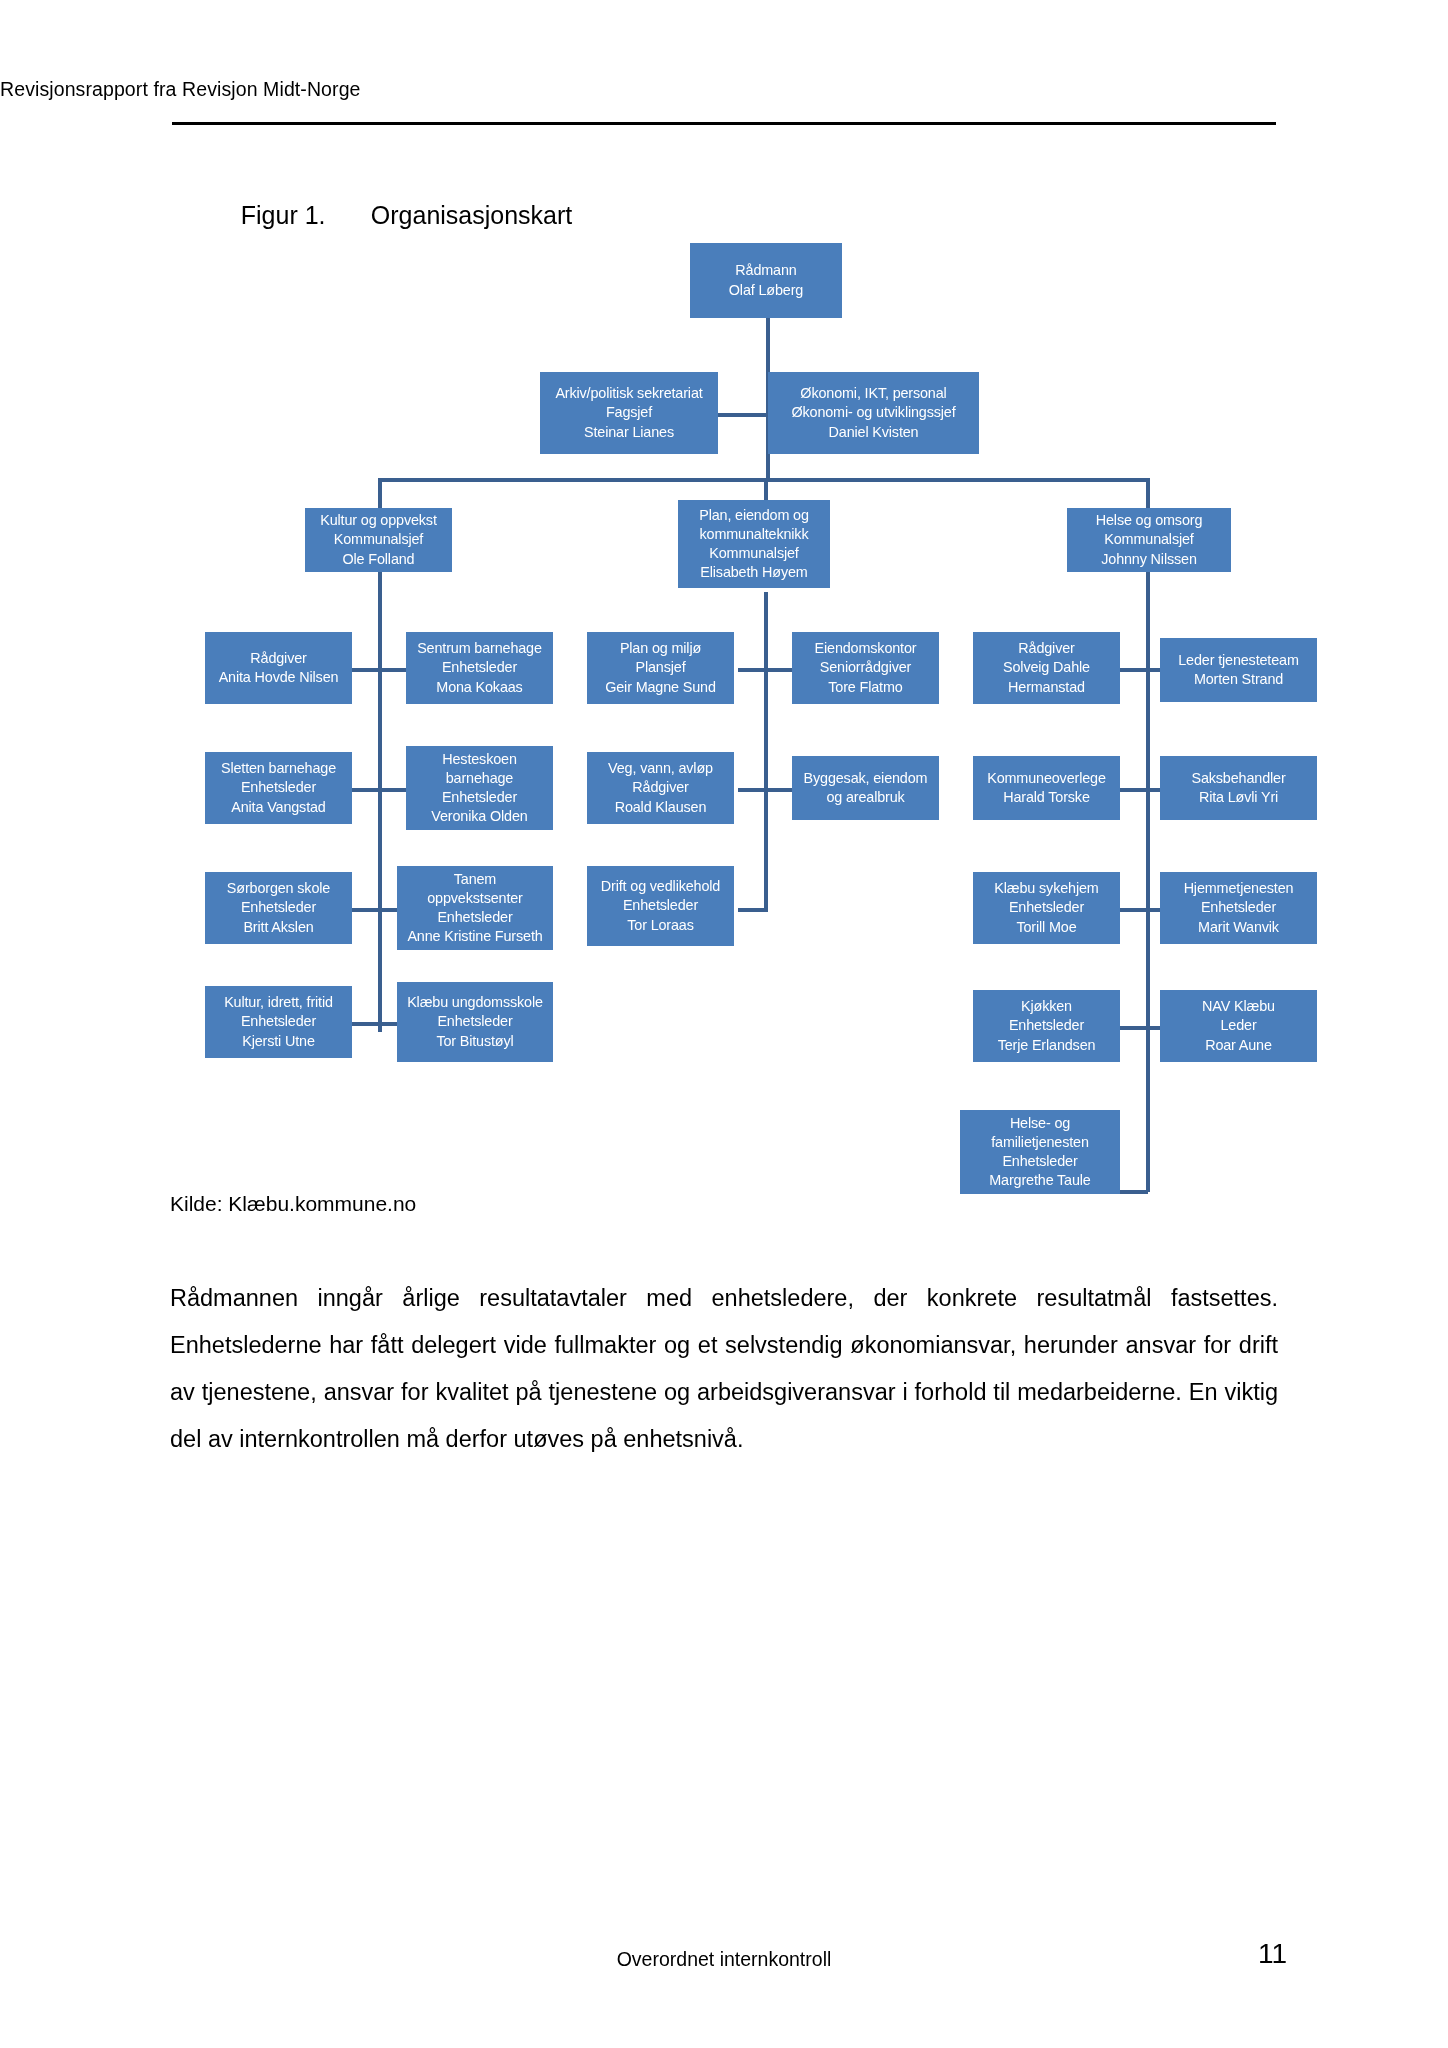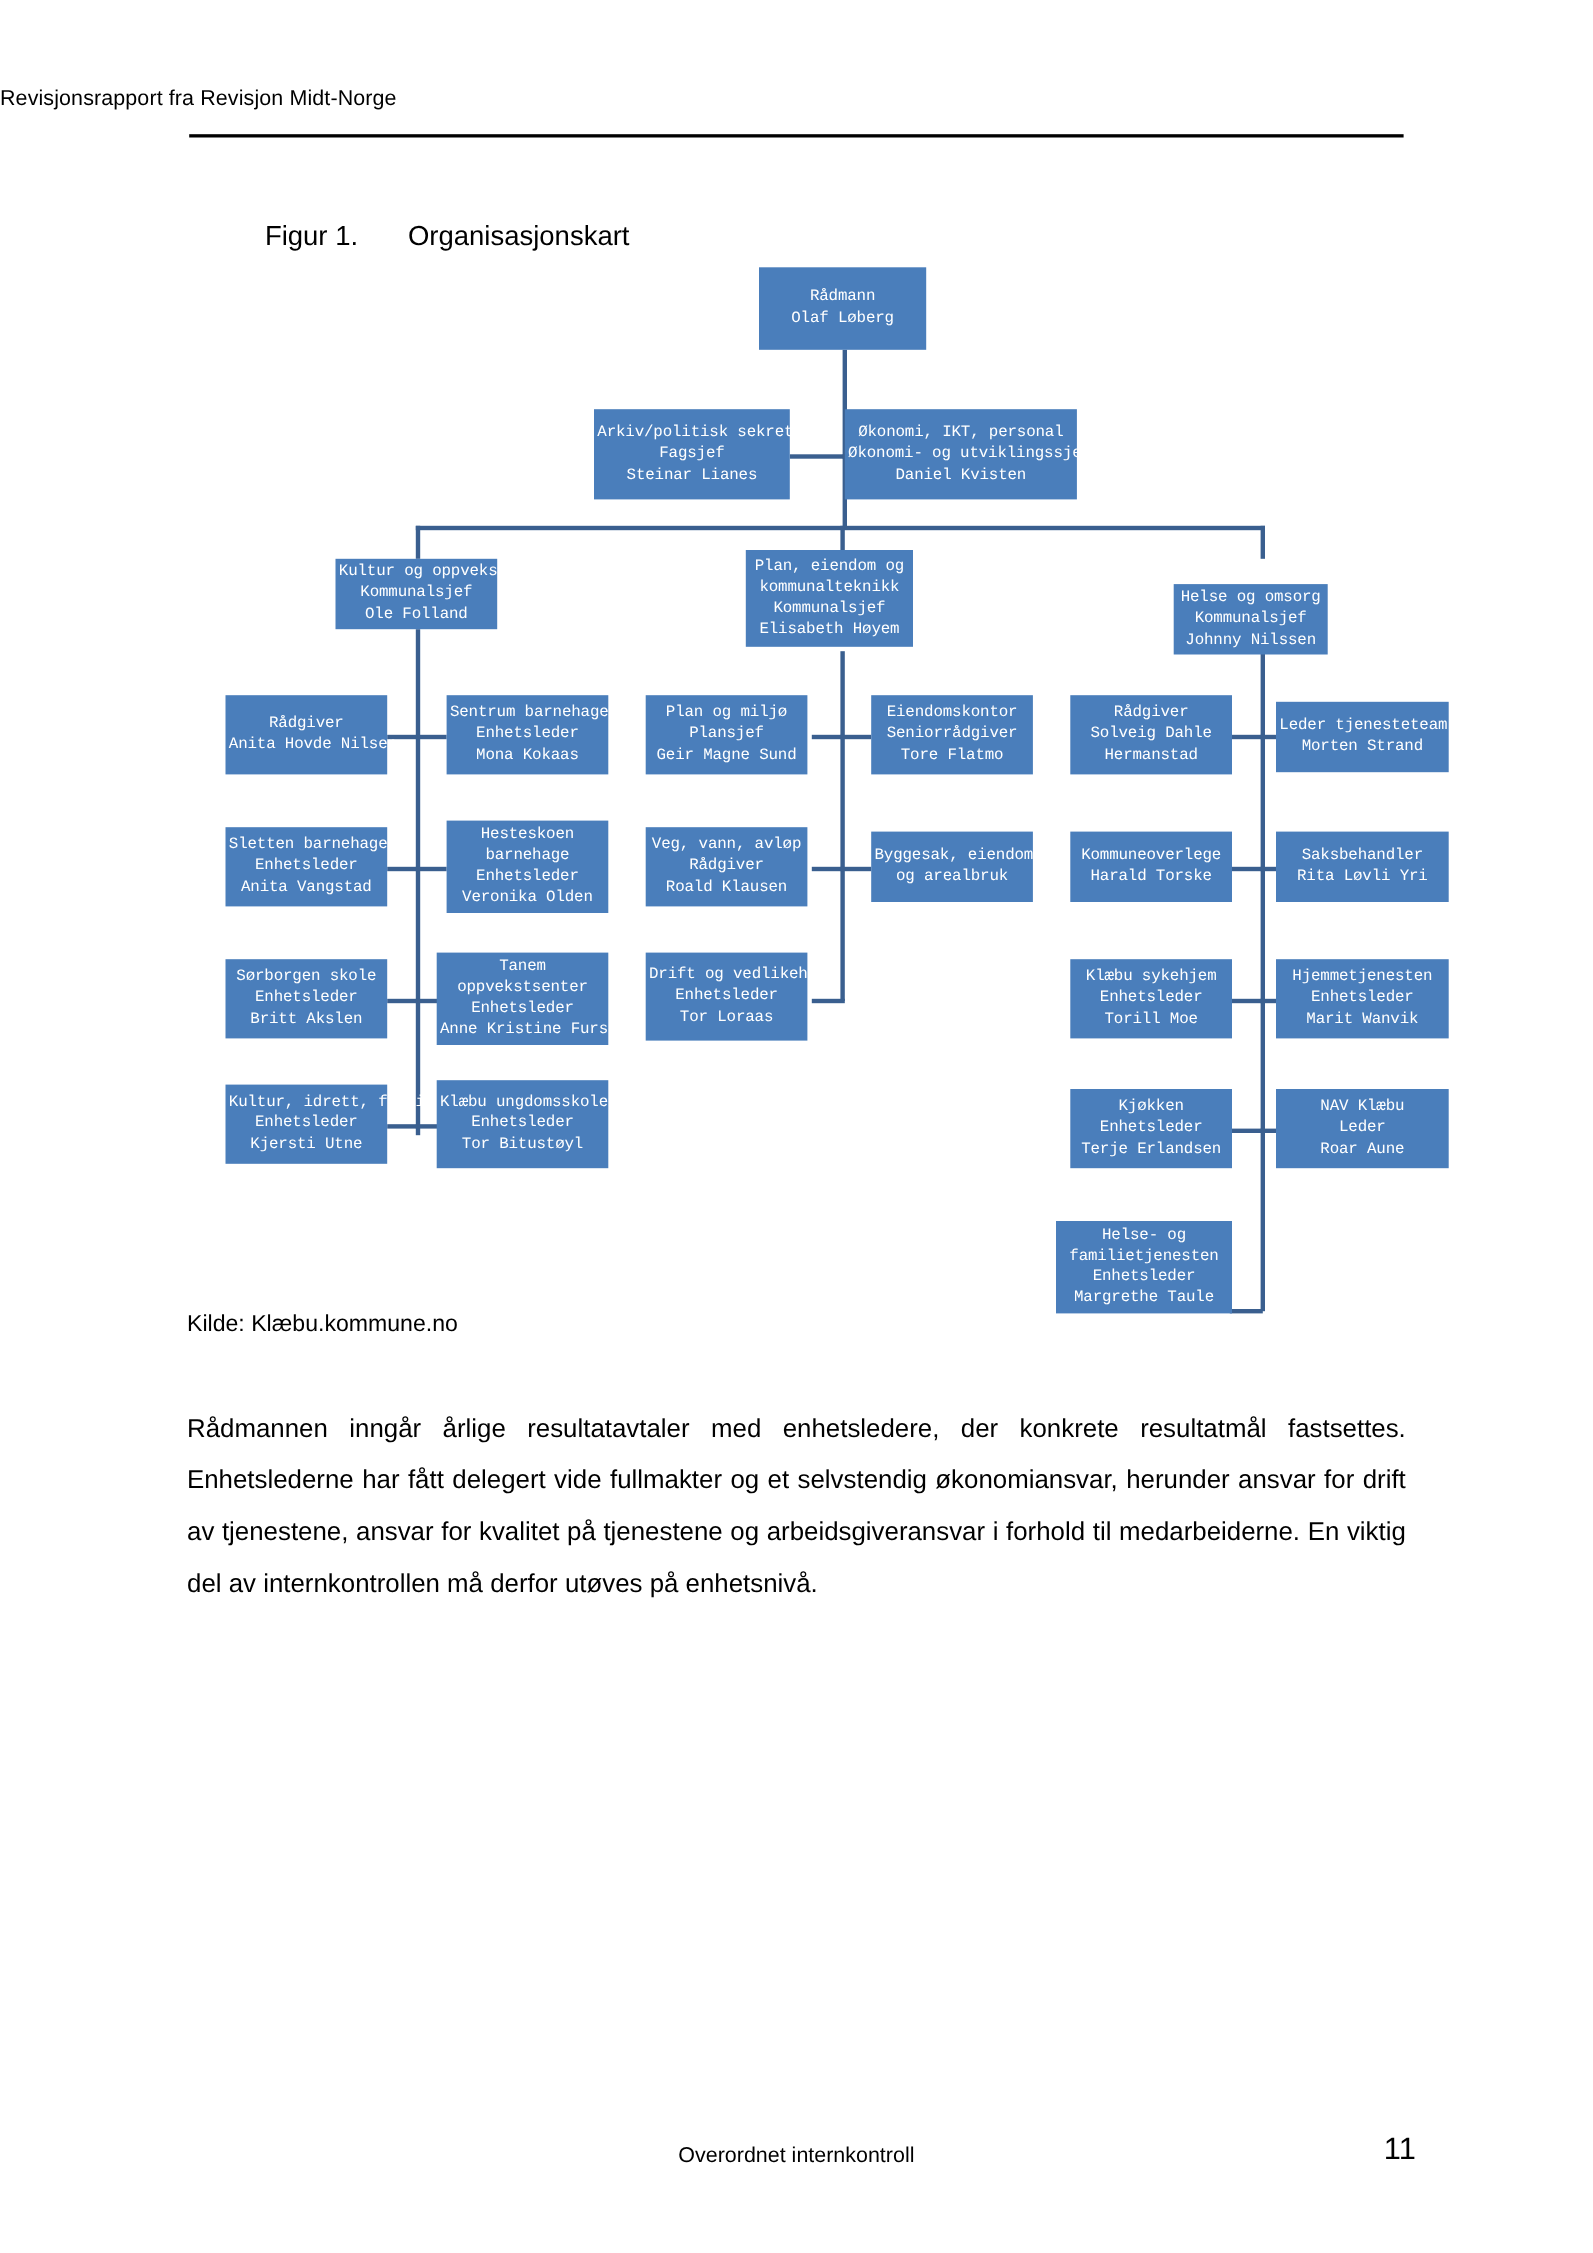--- a/index.html
+++ b/index.html
@@ -58,21 +58,21 @@
     width: 1448px;
     height: 2048px;
     pointer-events: none;
   }
   .orgchart > * { pointer-events: auto; }
 
   .node {
     position: absolute;
     background: #4A7EBB;
     color: #FFFFFF;
-    font-family: Liberation Mono, monospace;
+    font-family: Liberation Sans, sans-serif;
     font-size: 14.4px;
     line-height: 1.32;
     text-align: center;
     display: flex;
     flex-direction: column;
     align-items: center;
     justify-content: center;
     box-sizing: border-box;
     padding: 2px 3px;
     letter-spacing: -0.15px;
@@ -204,21 +204,21 @@
       <span class="ln">Ole Folland</span>
     </div>
 
     <div class="node" style="left:678px; top:500px; width:152px; height:88px;">
       <span class="ln">Plan, eiendom og</span>
       <span class="ln">kommunalteknikk</span>
       <span class="ln">Kommunalsjef</span>
       <span class="ln">Elisabeth Høyem</span>
     </div>
 
-    <div class="node" style="left:1067px; top:531px; width:140px; height:64px;">
+    <div class="node" style="left:1067px; top:508px; width:164px; height:64px;">
       <span class="ln">Helse og omsorg</span>
       <span class="ln">Kommunalsjef</span>
       <span class="ln">Johnny Nilssen</span>
     </div>
 
     <div class="node" style="left:205px; top:632px; width:147px; height:72px;">
       <span class="ln">Rådgiver</span>
       <span class="ln">Anita Hovde Nilsen</span>
     </div>
     <div class="node" style="left:205px; top:752px; width:147px; height:72px;">

